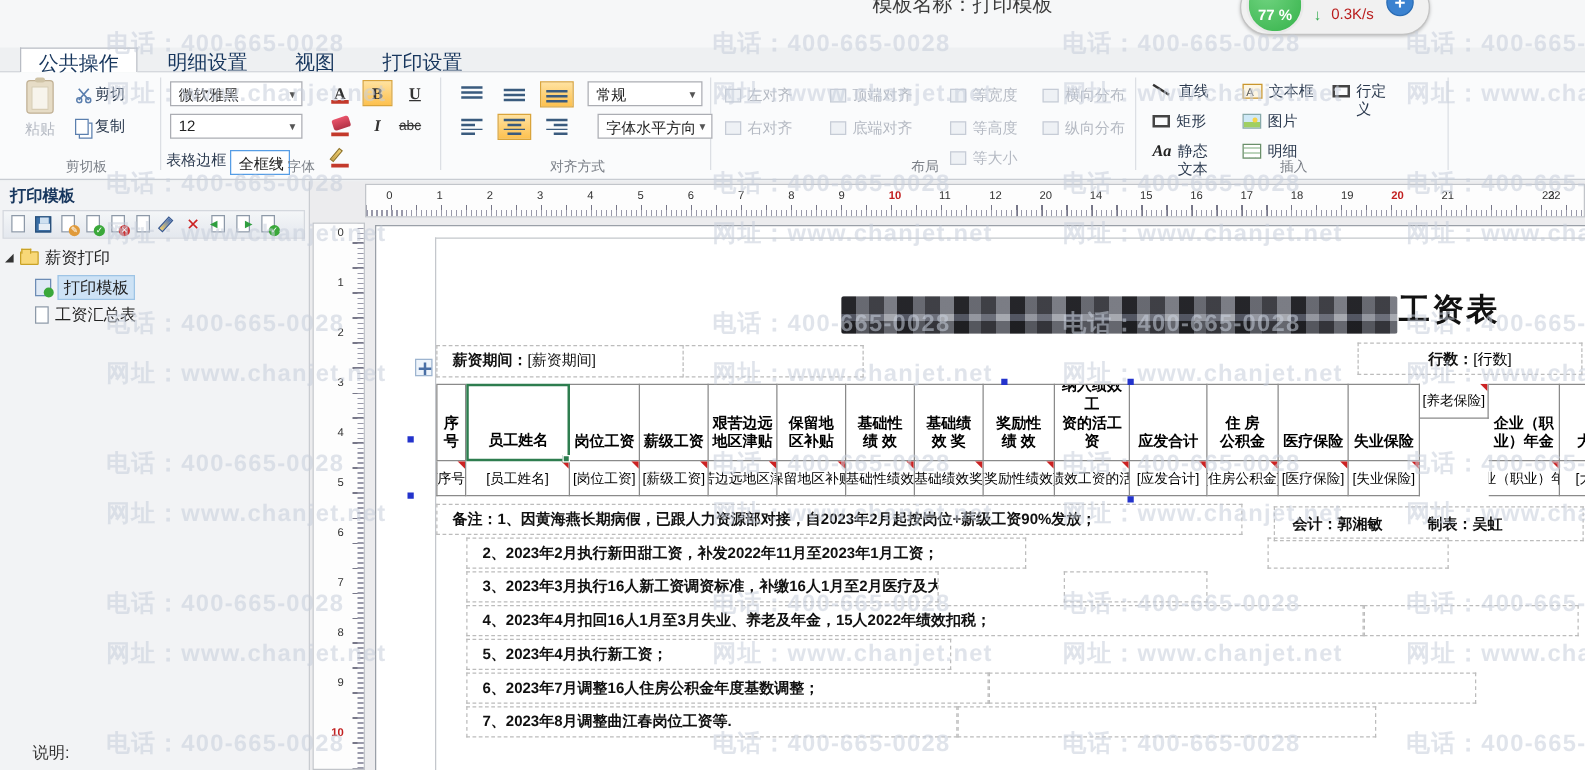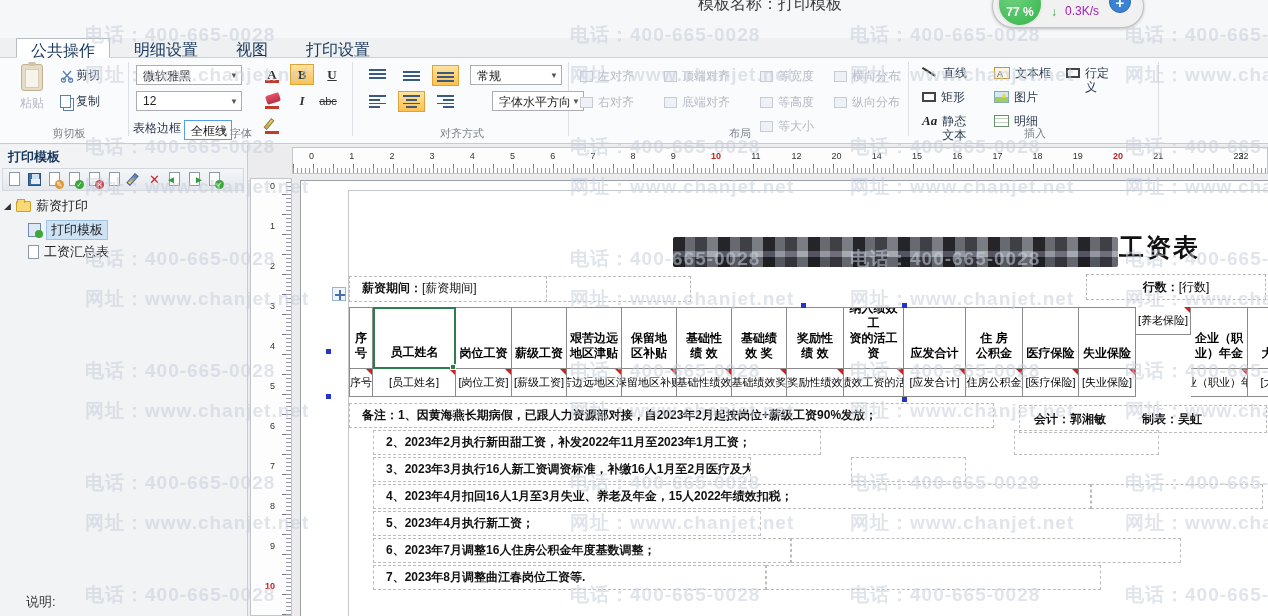--- a/index.html
+++ b/index.html
@@ -14,21 +14,21 @@
 
   
   #titlebar{left:0;top:0;width:1268px;height:38px;background:#f6f7f8}
   #win-title{left:770px;top:-6px;transform:translateX(-50%);font-size:16px;color:#3c3c3c;white-space:nowrap}
   #netwidget{left:992px;top:-16px;width:152px;height:44px;background:#f1f1f1;border:1px solid #c3c3c3;
     border-radius:22px;box-shadow:0 1px 3px rgba(0,0,0,.25)}
   #netball{left:4px;top:-4px;width:46px;height:46px;border-radius:50%;
     background:radial-gradient(circle at 35% 30%,#6fd37f,#35b24a);border:2px solid #e9e9e9;
     color:#fff;font-size:12px;font-weight:700;display:flex;align-items:flex-end;justify-content:center;padding-bottom:6px}
   #net-arrow{left:58px;top:20px;color:#2faa4a;font-size:12px;font-weight:700}
-  #net-speed{left:72px;top:19px;color:#a21caf;font-size:12px}
+  #net-speed{left:72px;top:19px;color:#b91c1c;font-size:12px}
   #netplus{left:116px;top:6px;width:22px;height:22px;border-radius:50%;background:#3b82d0;color:#fff;
     font-size:15px;font-weight:700;text-align:center;line-height:21px;border:1px solid #2a6cb4}
 
   
   #tabstrip{left:0;top:38px;width:1268px;height:20px;border-bottom:1px solid #cdd0d6;display:flex;padding-left:16px}
   .tab{padding:2px 14px;font-size:16px;color:#17365d;margin-right:10px;cursor:default;white-space:nowrap}
   .tab.active{background:#fff;border:1px solid #b8bcc4;border-bottom:1px solid #fff;margin-bottom:-1px}
   #ribbon{left:0;top:58px;width:1268px;height:86px;background:#fafbfc;border-bottom:1px solid #c8ccd2}
   .gsep{top:4px;width:1px;height:74px;background:#dcdfe4}
   .glabel{bottom:2px;font-size:11px;color:#7a7f87;text-align:center}
@@ -249,21 +249,21 @@
       <i></i>
       <i></i>
     </div>
   <div class="aicon hright abs" style="left:432px;top:33px">
       <i></i>
       <i></i>
       <i></i>
       <i></i>
     </div>
   <div class="dd abs" style="left:470px;top:7px;width:92px">常规</div>
-  <div class="dd abs" style="left:492px;top:33px;width:92px">字体水平方向</div>
+  <div class="dd abs" style="left:478px;top:33px;width:92px">字体水平方向</div>
   <div class="glabel abs" style="left:356px;width:212px">对齐方式</div>
 
   <div class="litem" style="left:580px;top:10px">
       <span class="licon"></span>
       <span>左对齐</span>
     </div>
   <div class="litem" style="left:580px;top:36px">
       <span class="licon"></span>
       <span>右对齐</span>
     </div>

